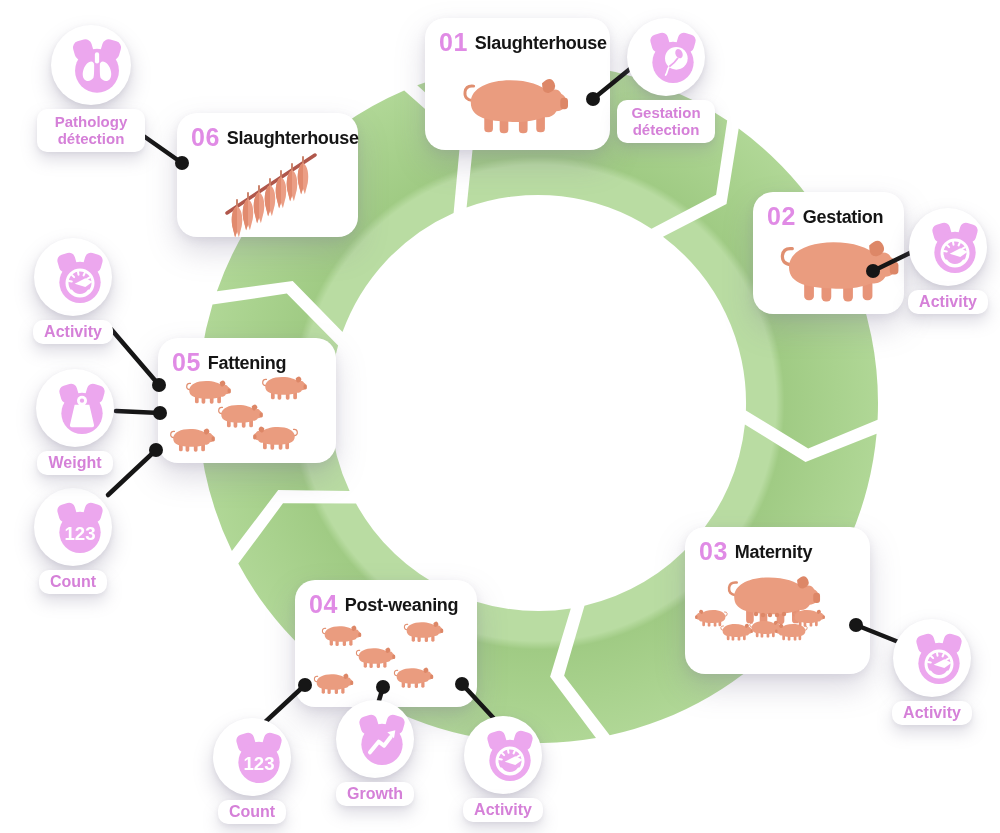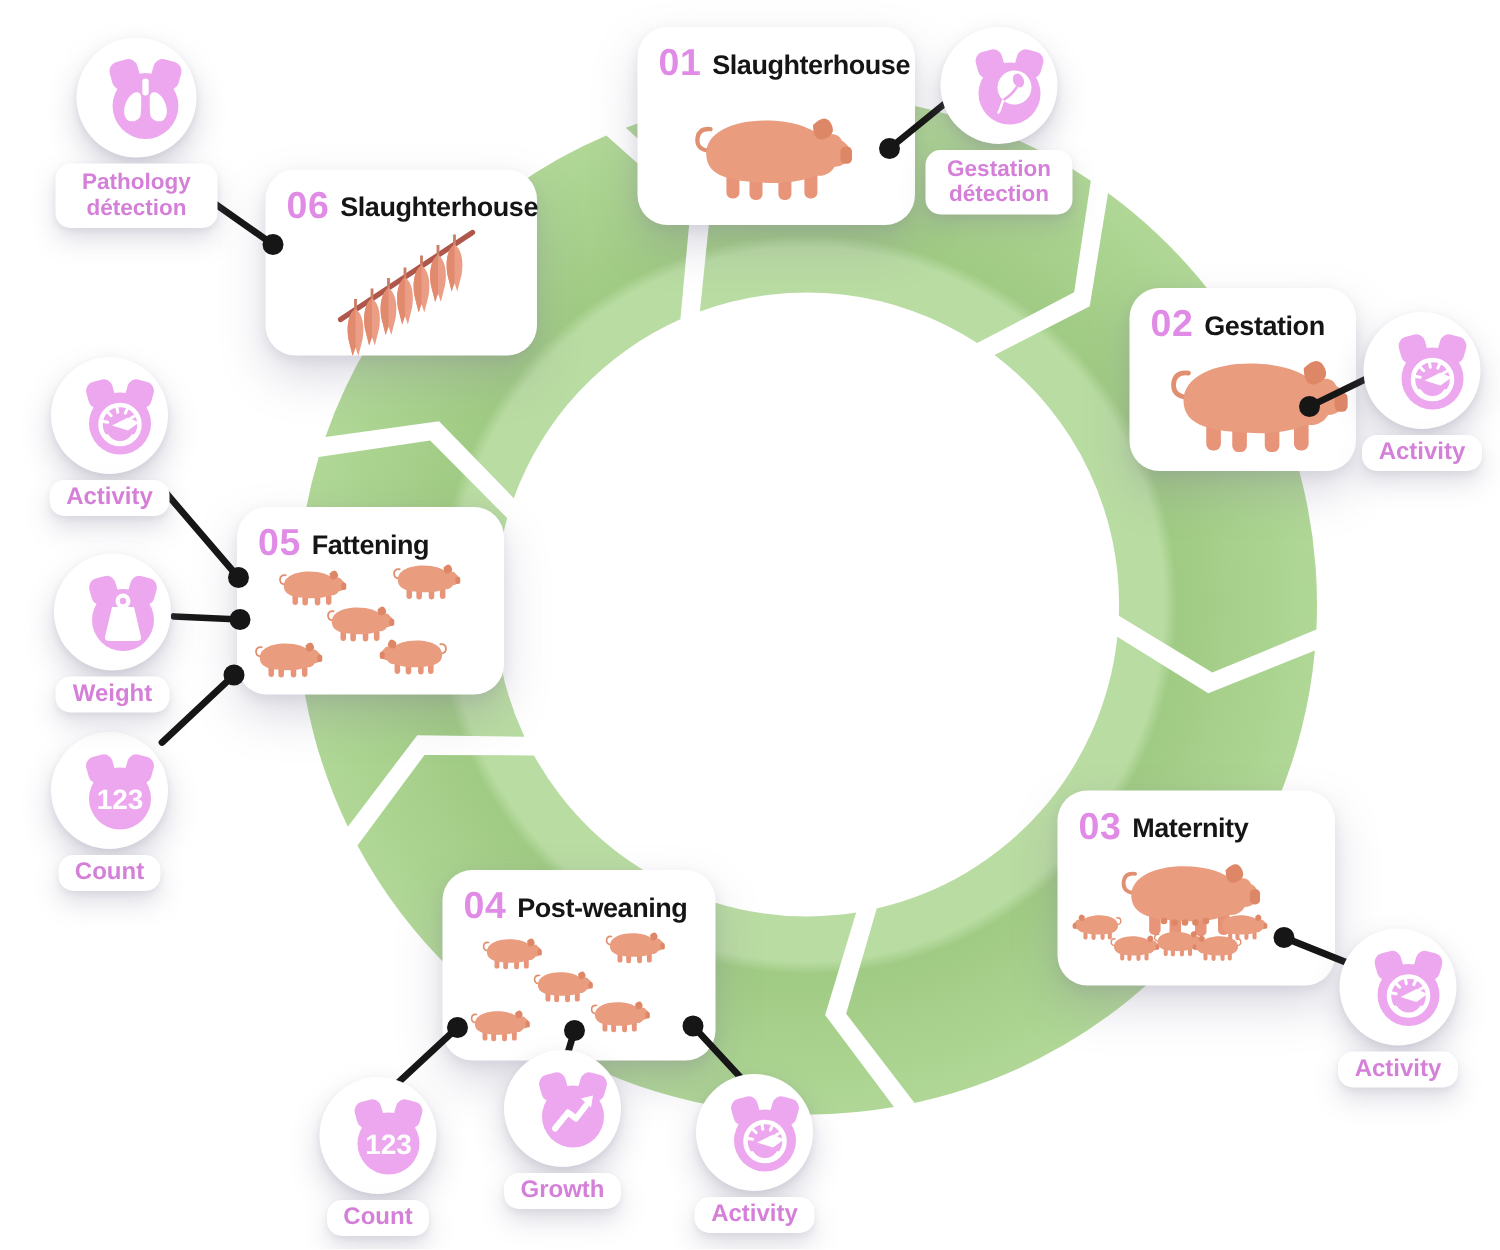--- a/index.html
+++ b/index.html
@@ -92,21 +92,21 @@
   <div class="card" style="left:705px;top:192px;width:151px;height:122px;margin-left:48px;">
     <div class="card-head">
       <span class="num">02</span>
       <span class="ttl">Gestation</span>
     </div>
     <svg class="art" style="left:23px;top:32px" width="130" height="86" viewBox="0 0 120 80" preserveAspectRatio="none">
         <use href="#pig"></use>
       </svg>
   </div>
 
-  <div class="card" style="left:705px;top:527px;width:185px;height:130px;">
+  <div class="card" style="left:685px;top:527px;width:185px;height:147px;">
     <div class="card-head">
       <span class="num">03</span>
       <span class="ttl">Maternity</span>
     </div>
     <svg class="art" style="left:8px;top:36px" width="170" height="82" viewBox="0 0 170 82">
       <use href="#pig" x="30" y="0" width="104" height="68"></use>
       <g fill="#dd8767">
         <circle cx="63" cy="51" r="2.2"></circle>
           <circle cx="70" cy="52" r="2.2"></circle>
           <circle cx="77" cy="52" r="2.2"></circle>

